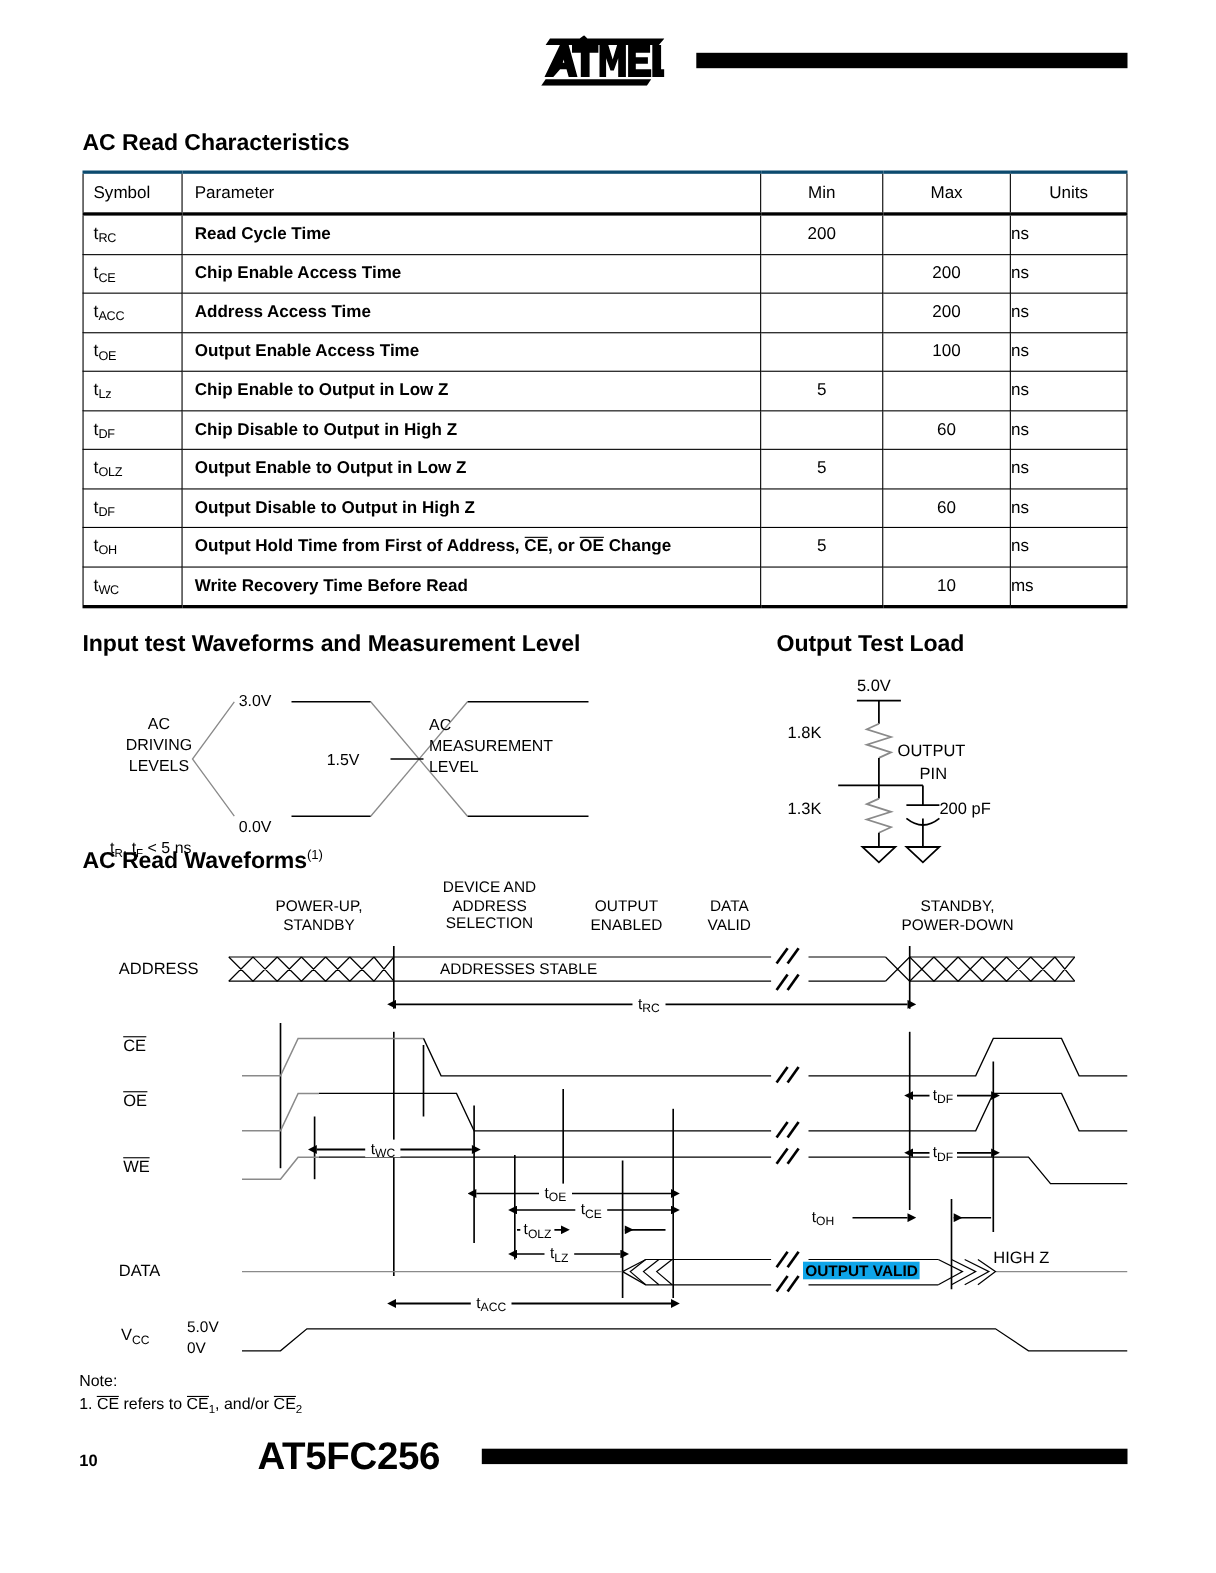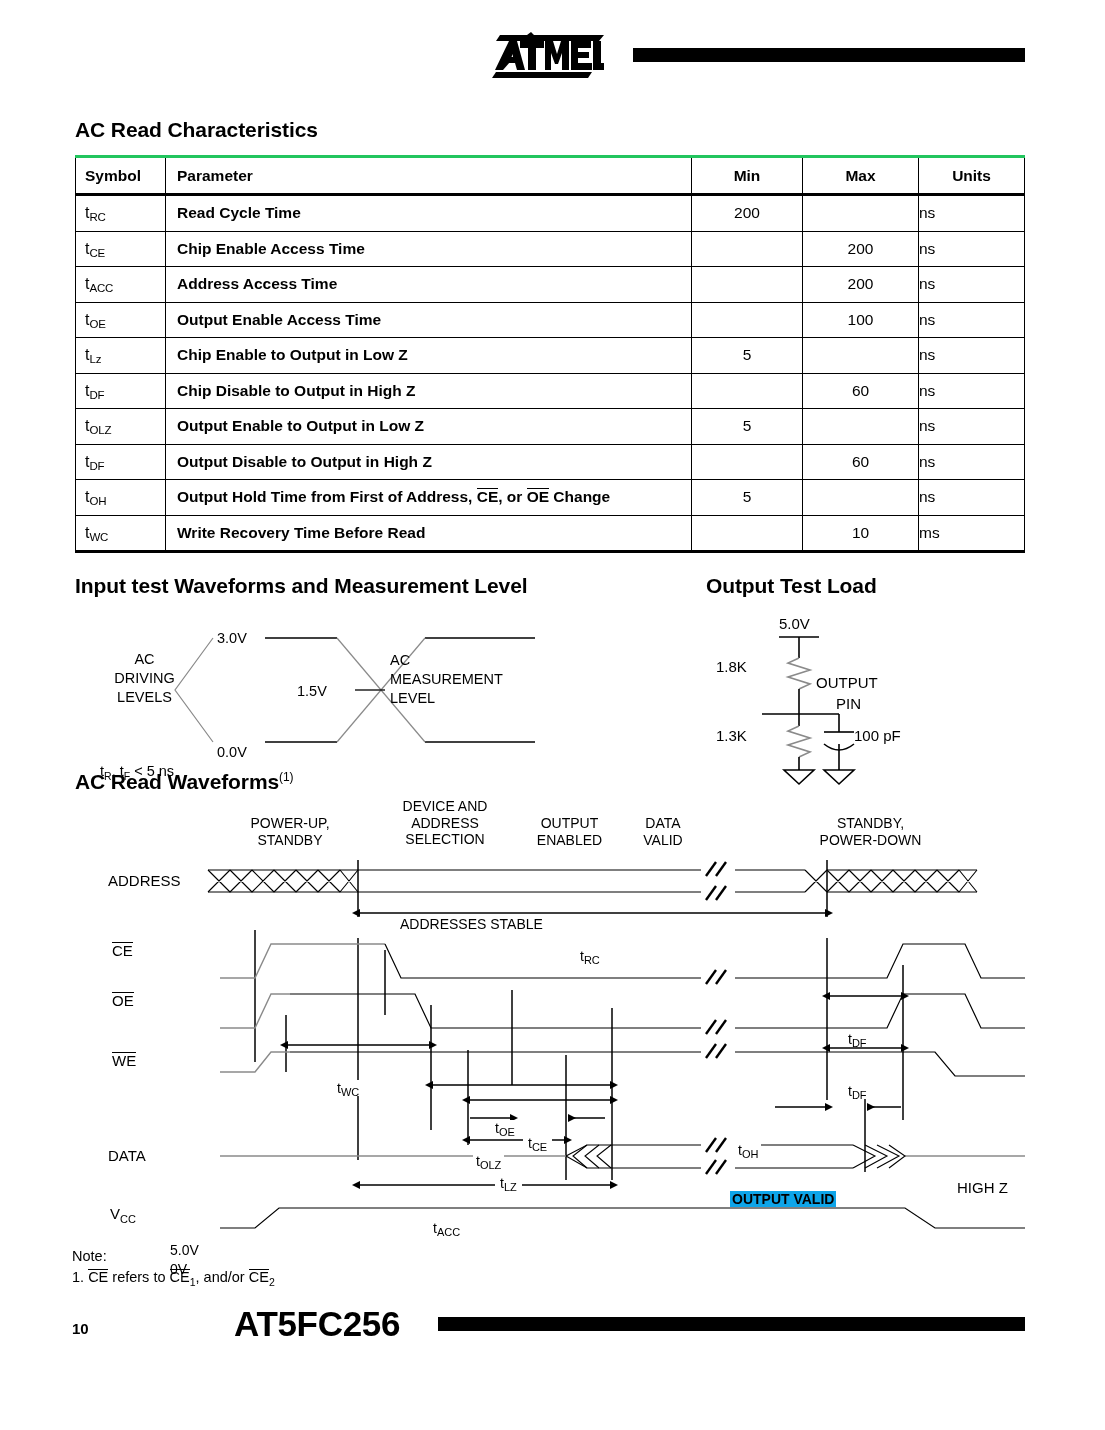--- a/index.html
+++ b/index.html
@@ -62,23 +62,23 @@
   }
   #ac-read-table th, #ac-read-table td {
     border-left: 1px solid #000;
     border-right: 1px solid #000;
     border-bottom: 1px solid #000;
     padding: 0;
     height: 34.5px;
     vertical-align: middle;
   }
   #ac-read-table thead th {
-    border-top: 3px solid #22c55e;
+    border-top: 3px solid #0c4a6e;
     border-bottom: 3px solid #000;
-    font-weight: bold;
+    font-weight: normal;
     height: 35px;
   }
   #ac-read-table tbody tr:last-child td { border-bottom: 3px solid #000; }
   .col-symbol { width: 80px; padding-left: 9px !important; text-align: left; }
   .col-param  { padding-left: 11px !important; text-align: left; font-weight: bold; }
   .col-min    { width: 110px; text-align: center; }
   .col-max    { width: 115px; text-align: center; }
   .col-units  { width: 105px; text-align: left; }
   thead .col-min, thead .col-max, thead .col-units { text-align: center; }
   .sym { font-size: 16px; }
@@ -125,21 +125,20 @@
   
   #timing-fig {
     position: absolute;
     left: 75px; top: 800px;
     width: 950px; height: 435px;
   }
   #timing-fig .tlbl {
     position: absolute;
     font-size: 14px;
     white-space: nowrap;
-    margin-top: 44px;
   }
   #timing-fig .sig-name {
     position: absolute;
     font-size: 15px;
     white-space: nowrap;
   }
   #timing-fig .phase {
     position: absolute;
     font-size: 14px;
     text-align: center;
@@ -342,21 +341,21 @@
       <polygon points="118,160 148,160 133,174" fill="none"></polygon>
     </g>
   </svg>
   <div class="lbl" id="lbl-50v">5.0V</div>
   <div class="lbl" id="lbl-18k">1.8K</div>
   <div class="lbl" id="lbl-13k">1.3K</div>
   <div class="lbl" id="lbl-outpin">
     <div>OUTPUT</div>
     <div style="margin-left:20px">PIN</div>
   </div>
-  <div class="lbl" id="lbl-100pf">100 pF</div>
+  <div class="lbl" id="lbl-100pf">200 pF</div>
 </div>
 
 <div class="section-title" id="title-ac-waveforms">
   <span>AC Read Waveforms</span><span class="note-sup">(1)</span>
 </div>
 
 <div id="timing-fig">
   <svg width="950" height="435" viewBox="0 0 950 435" xmlns="http://www.w3.org/2000/svg">
     <defs>
       <marker id="arrL" markerWidth="9" markerHeight="8" refX="8" refY="4" orient="auto" markerUnits="userSpaceOnUse">
@@ -539,21 +538,21 @@
   <div class="sig-name" style="left:33px; top:347px;">DATA</div>
   <div class="sig-name" style="left:35px; top:405px;">
     <span>V</span><sub style="font-size:11px">CC</sub>
   </div>
   <div class="tlbl" style="left:95px; top:398px;">5.0V</div>
   <div class="tlbl" style="left:95px; top:417px;">0V</div>
 
   
   <div class="tlbl" style="left:325px; top:72px;">ADDRESSES  STABLE</div>
   <div class="tlbl" style="left:655px; top:347px; background:#0ea5e9; padding:0 2px;font-weight:bold;">OUTPUT  VALID</div>
-  <div class="tlbl" style="left:882px; top:335px; font-size:15px;">HIGH  Z</div>
+  <div class="tlbl" style="left:828px; top:335px; font-size:15px;">HIGH  Z</div>
 
   
   <div class="tlbl tsym" style="left:500px; top:104px; background:#fff; padding:0 5px;">
     <span>t</span><sub>RC</sub>
   </div>
   <div class="tlbl tsym" style="left:770px; top:187px; background:#fff; padding:0 3px;">
     <span>t</span><sub>DF</sub>
   </div>
   <div class="tlbl tsym" style="left:770px; top:239px; background:#fff; padding:0 3px;">
     <span>t</span><sub>DF</sub>

